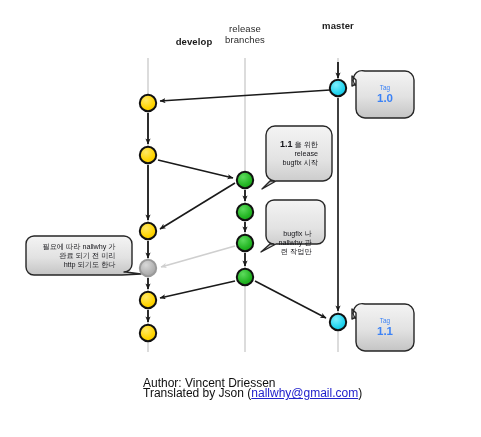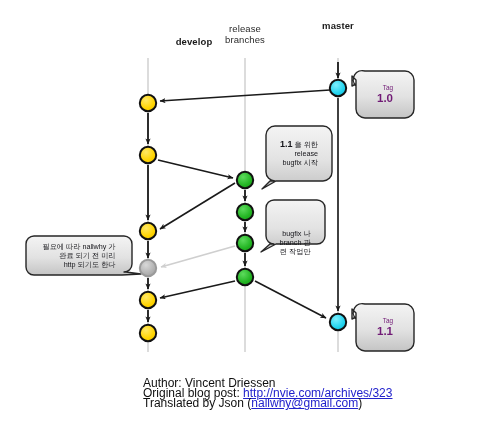--- a/index.html
+++ b/index.html
@@ -45,24 +45,24 @@
     color: #15151a;
     white-space: nowrap;
     transform: translate(-50%, -50%);
   }
   .callout-text .big {
     font-size: 9px;
     font-weight: bold;
   }
   .tag-text {
     position: absolute;
-    text-align: right;
+    text-align: center;
     transform: translate(-50%, -50%);
     white-space: nowrap;
-    color: #701a75;
+    color: #3b82f6;
   }
   .tag-text .tag-word {
     display: block;
     font-size: 6.4px;
     line-height: 8px;
   }
   .tag-text .tag-num {
     display: block;
     font-size: 11.5px;
     font-weight: bold;
@@ -218,33 +218,30 @@
 </div>
 
 <div class="callout-text" style="left:299px; top:153px;">
   <span class="big">1.1</span><span> 을 위한</span><br>
   <span>release</span><br>
   <span>bugfix 시작</span>
 </div>
 
 <div class="callout-text" style="left:295px; top:222px;margin-top:20px;">
   <span>bugfix 나</span><br>
-  <span>branch 관</span><br>
+  <span>nallwhy 관</span><br>
   <span>련 작업만</span>
 </div>
 
 <div class="callout-text" style="left:79px; top:255px;">
   <span>필요에 따라 nallwhy 가</span><br>
   <span>완료 되기 전 미리</span><br>
   <span>http 되기도 한다</span>
 </div>
 
 <div id="footer">
   <span class="row">
     <span>Author: </span><span>Vincent Driessen</span>
   </span>
   <span class="row">
-    <span>Original blog post: </span><a class="link" href="#">http://nvie.com/archives/323</a>
-  </span>
-  <span class="row">
     <span>Translated by Json (</span><a class="link" href="#">nallwhy@gmail.com</a><span>)</span>
   </span>
 </div>
 
 </body></html>

